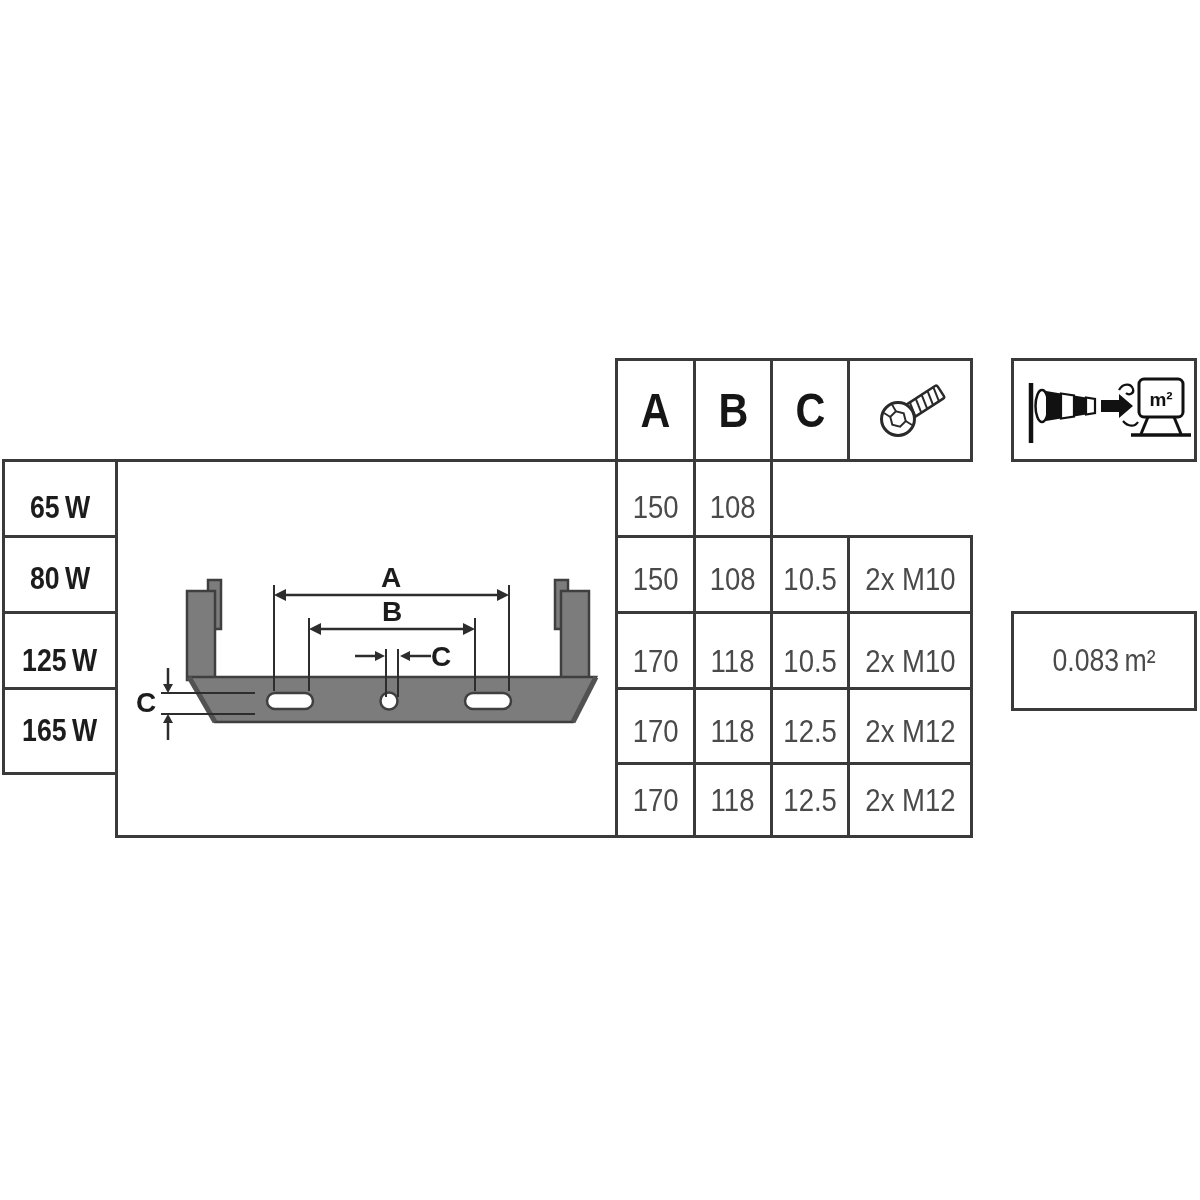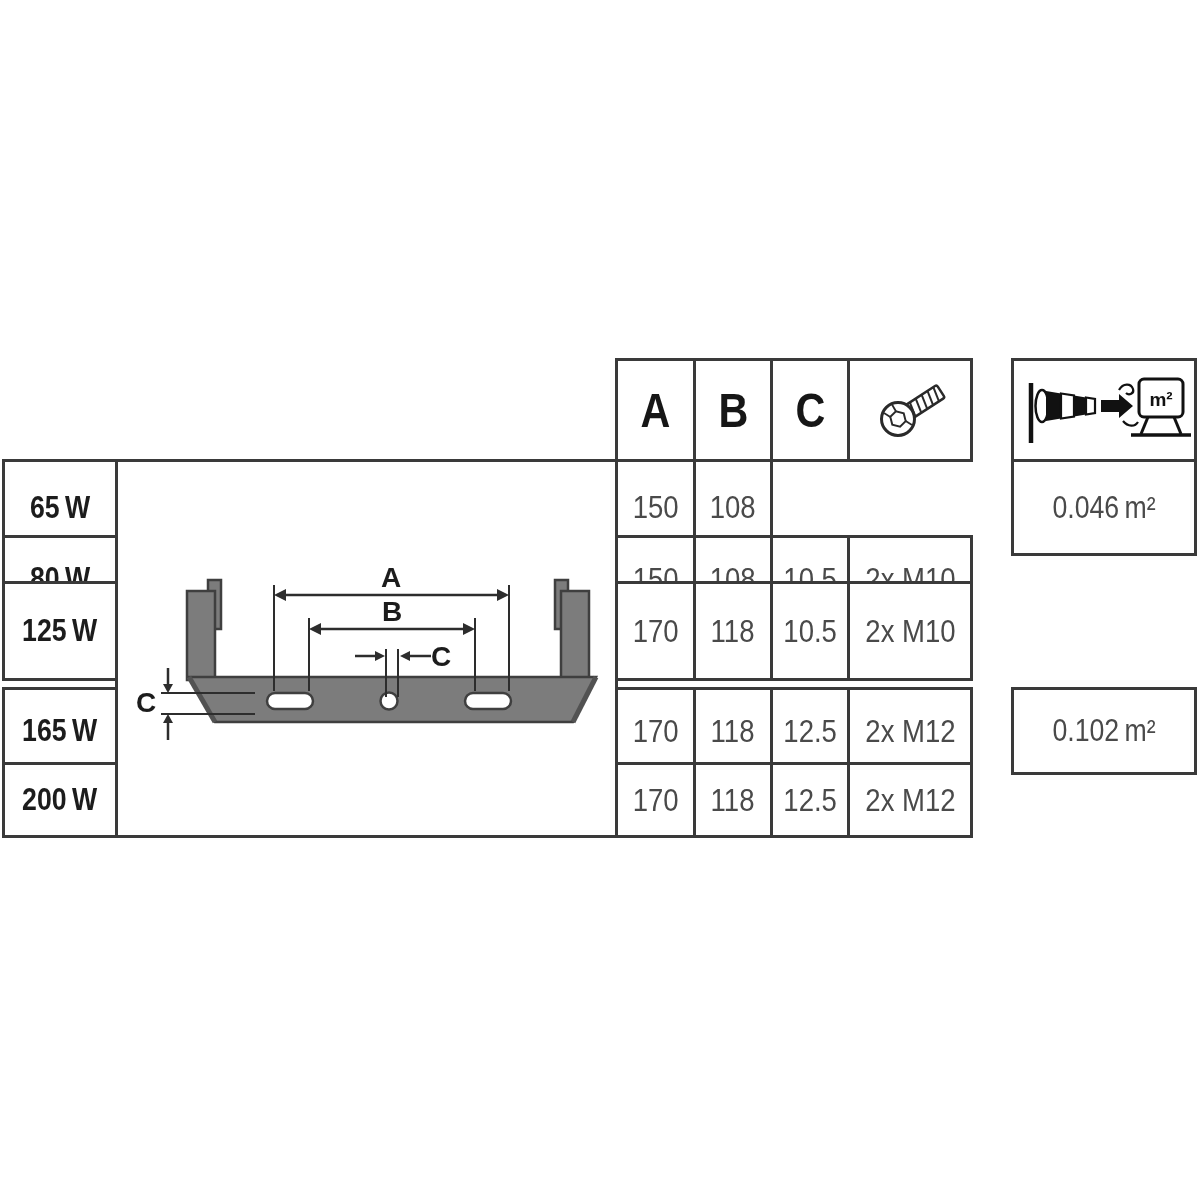--- a/index.html
+++ b/index.html
@@ -16,21 +16,21 @@
   .c-diag{left:115px;width:503px}
   .c-a{left:615px;width:81px}
   .c-b{left:693px;width:80px}
   .c-c{left:770px;width:80px}
   .c-screw{left:847px;width:126px}
   .c-wind{left:1011px;width:186px}
   
   .r-h{top:358px;height:104px}
   .r-1{top:459px;height:97px}
   .r-2{top:535px;height:88px}
-  .r-3{top:581px;height:100px}
+  .r-3{top:611px;height:100px}
   .r-4{top:687px;height:88px}
   .r-5{top:762px;height:76px}
   .r-span{top:459px;height:379px}
   
   .tx{display:inline-block;transform:scaleX(0.86);transform-origin:center;white-space:nowrap;}
   .watt-label{font-weight:bold;font-size:31px;color:#1c1c1c;}
   .head-letter{font-weight:bold;font-size:48px;color:#161616;}
   .val{font-size:32px;color:#4a4a4a;}
   .wind-val{font-size:31px;color:#4a4a4a;}
   .diag-svg{display:block;}
@@ -98,23 +98,20 @@
   </div>
   <div class="cell c-watt r-2">
     <span class="tx watt-label">80 W</span>
   </div>
   <div class="cell c-watt r-3">
     <span class="tx watt-label">125 W</span>
   </div>
   <div class="cell c-watt r-4">
     <span class="tx watt-label">165 W</span>
   </div>
-  <div class="cell c-watt r-5">
-    <span class="tx watt-label">200 W</span>
-  </div>
 
   <div class="cell c-diag r-span">
     <svg class="diag-svg" width="495" height="371" viewBox="0 0 495 371">
 
       <g>
         <rect x="89" y="117" width="13" height="49" fill="#7c7c7c" stroke="#3f3f3f" stroke-width="2.5"></rect>
         <rect x="436" y="117" width="13" height="49" fill="#7c7c7c" stroke="#3f3f3f" stroke-width="2.5"></rect>
         <rect x="68" y="128" width="28" height="89" fill="#7c7c7c" stroke="#3f3f3f" stroke-width="2.5"></rect>
         <rect x="442" y="128" width="28" height="89" fill="#7c7c7c" stroke="#3f3f3f" stroke-width="2.5"></rect>
         <polygon points="70,214 477,214 454,259 96,259" fill="#7c7c7c" stroke="#3f3f3f" stroke-width="2.5"></polygon>
@@ -217,20 +214,17 @@
   <div class="cell c-b r-5">
       <span class="tx val">118</span>
     </div>
   <div class="cell c-c r-5">
       <span class="tx val">12.5</span>
     </div>
   <div class="cell c-screw r-5">
       <span class="tx val">2x M12</span>
     </div>
 
-  <div class="cell c-wind r-1">
-      <span class="tx wind-val">0.046 m²</span>
-    </div>
-  <div class="cell c-wind r-4">
-      <span class="tx wind-val">0.102 m²</span>
+  <div class="cell c-wind r-3">
+      <span class="tx wind-val">0.083 m²</span>
     </div>
 
 </div>
 
 </body></html>

